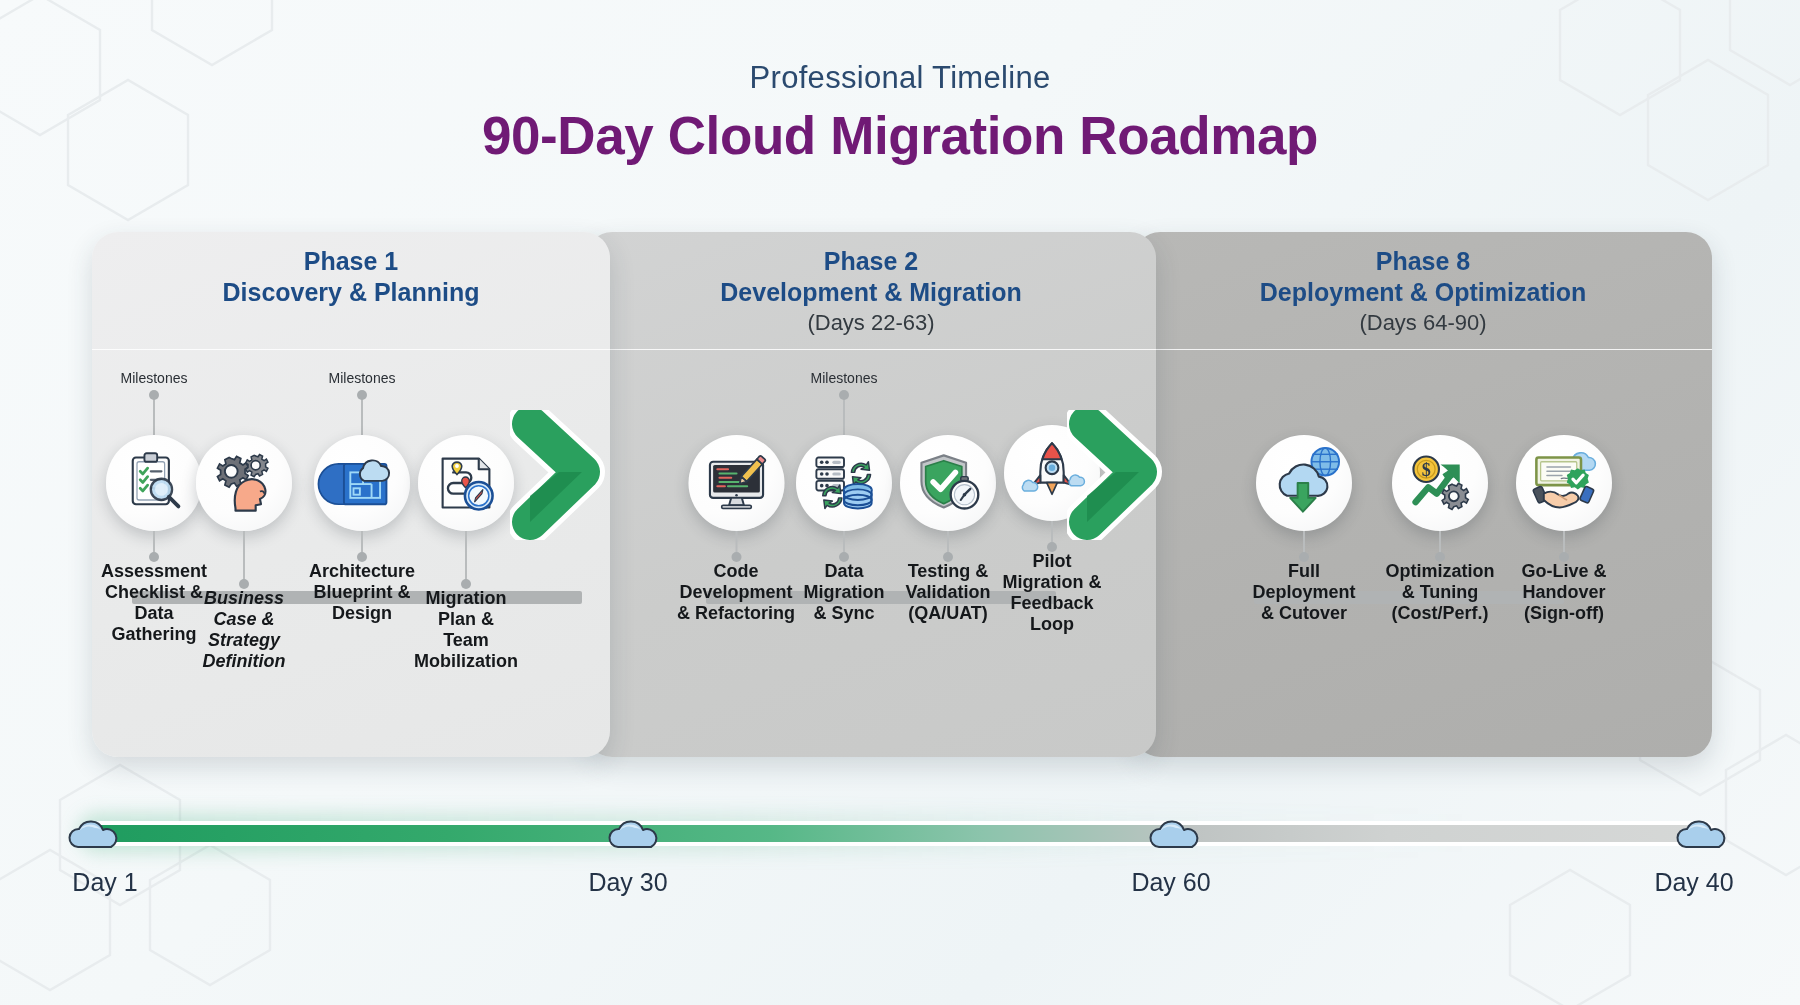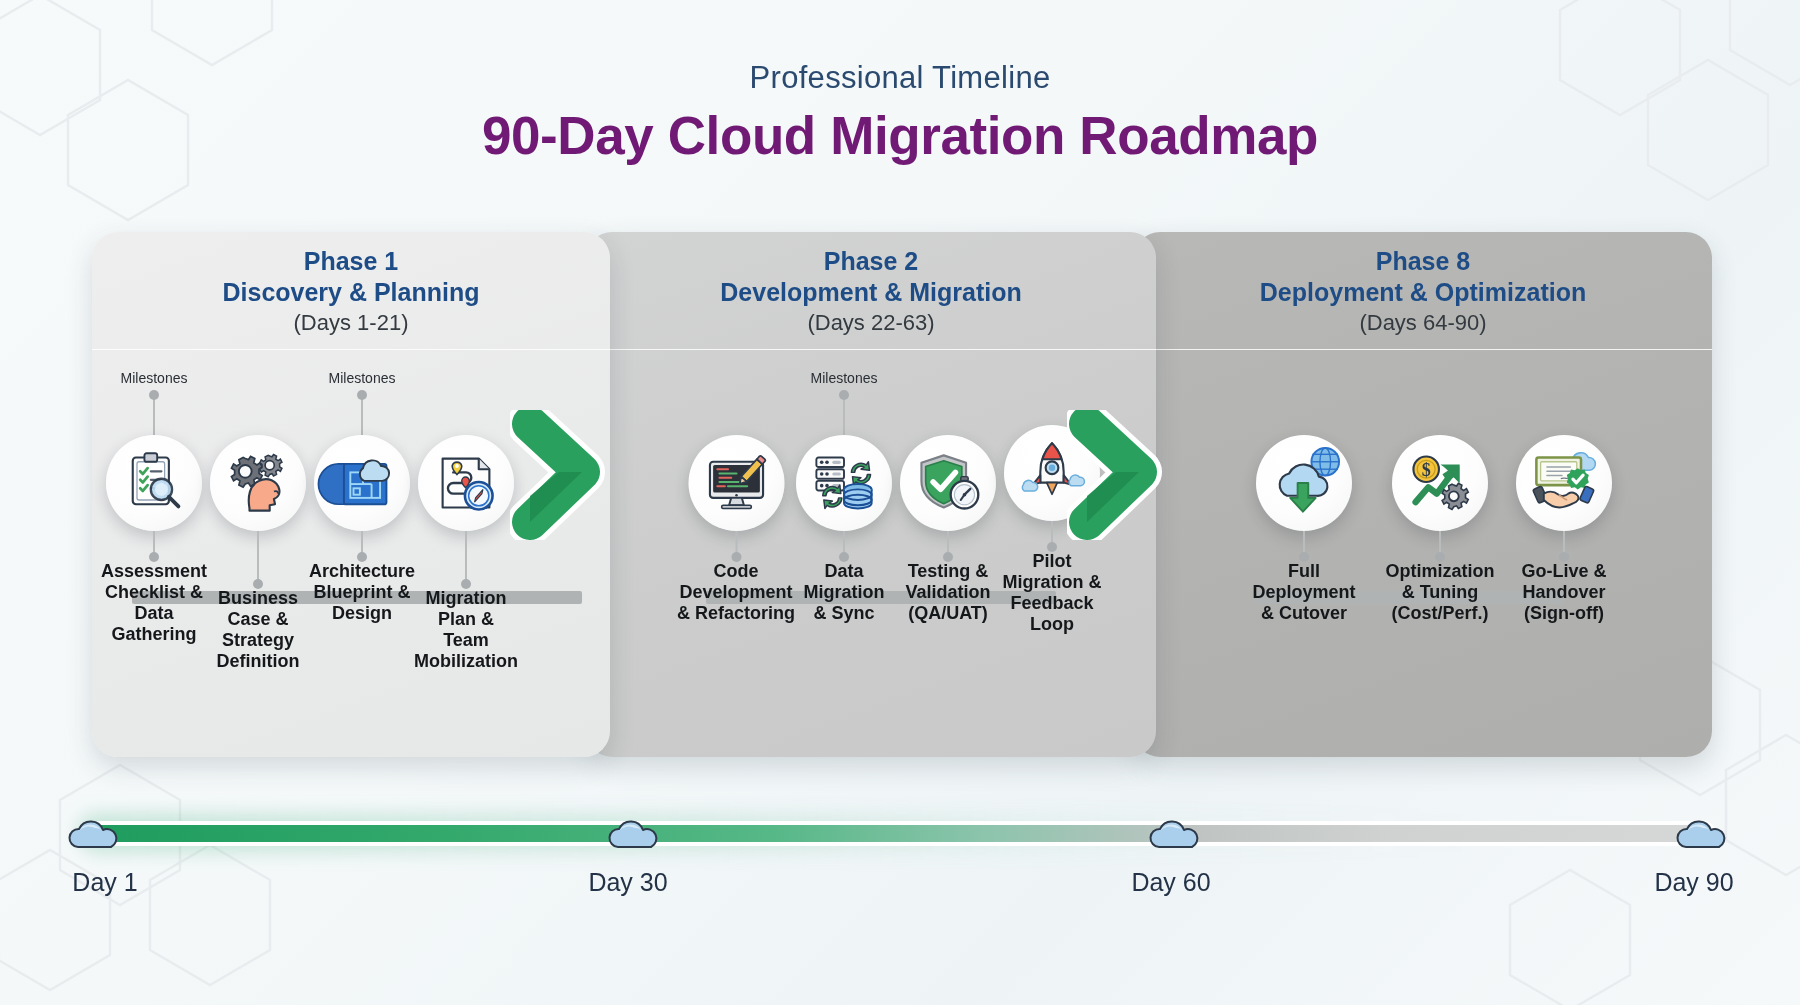--- a/index.html
+++ b/index.html
@@ -131,21 +131,20 @@
     <div class="eyebrow">Professional Timeline</div>
     <div class="maintitle">90-Day Cloud Migration Roadmap</div>
   </div>
 
   <div class="board">
 
     <div class="phase p1">
       <div class="phase-head">
         <div class="ph-num">Phase 1</div>
         <div class="ph-name">Discovery &amp; Planning</div>
-        <div class="ph-days">(Days 1-21)</div>
       </div>
       <div class="phase-body">
         <div class="rail" style="left:40px; top:241px; width:450px;"></div>
 
         <div class="mslabel" style="left:62px; top:20px;">Milestones</div>
         <div class="msline" style="left:62px; top:45px; height:40px;"></div>
         <div class="msdot" style="left:62px; top:45px;"></div>
 
         <div class="mslabel" style="left:270px; top:20px;">Milestones</div>
         <div class="msline" style="left:270px; top:45px; height:40px;"></div>
@@ -173,21 +172,21 @@
             </svg>
           </div>
           <div class="nstem" style="top:96px; height:26px;"></div>
           <div class="nstemdot" style="top:122px;"></div>
           <div class="nlabel" style="margin-top:30px; width:140px;">Assessment
 Checklist &amp;
 Data
 Gathering</div>
         </div>
 
-        <div class="node" style="left:166px; top:85px;">
+        <div class="node" style="left:152px; top:85px;font-style:italic;">
           <div class="bubble">
             <svg viewBox="0 0 64 64">
               <g transform="translate(20,22)">
                 <path d="M0,-13 L3,-12 L5,-15 L9,-13 L8,-9 L11,-7 L14,-9 L16,-5 L13,-3 L13,1 L16,3 L14,7 L11,5 L8,7 L9,11 L5,13 L3,10 L0,11 L-2,14 L-6,12 L-5,8 L-8,6 L-11,8 L-13,4 L-10,2 L-10,-2 L-13,-4 L-11,-8 L-8,-6 L-5,-8 L-6,-12 L-2,-14 Z" fill="#6d7077" stroke="#2d3a4a" stroke-width="1.6"></path>
                 <circle cx="0" cy="-1" r="6" fill="#fbfbfb" stroke="#2d3a4a" stroke-width="1.8"></circle>
               </g>
               <g transform="translate(43,16) scale(.72)">
                 <path d="M0,-13 L3,-12 L5,-15 L9,-13 L8,-9 L11,-7 L14,-9 L16,-5 L13,-3 L13,1 L16,3 L14,7 L11,5 L8,7 L9,11 L5,13 L3,10 L0,11 L-2,14 L-6,12 L-5,8 L-8,6 L-11,8 L-13,4 L-10,2 L-10,-2 L-13,-4 L-11,-8 L-8,-6 L-5,-8 L-6,-12 L-2,-14 Z" fill="#83868c" stroke="#2d3a4a" stroke-width="2"></path>
                 <circle cx="0" cy="-1" r="6" fill="#fbfbfb" stroke="#2d3a4a" stroke-width="2.2"></circle>
               </g>
@@ -498,16 +497,16 @@
       <path d="M11,16 a13,13 0 0 1 22,-1 a8,8 0 0 0 -6,-2 a13,13 0 0 0 -16,3 Z" fill="#d7eaf8"></path>
     </svg>
     <svg class="cloudmark" style="left:1703px; top:28px;" width="54" height="38" viewBox="0 0 54 38">
       <path d="M10,32 a9,9 0 0 1 1,-18 a13,13 0 0 1 24,1 a8,8 0 0 1 8,17 Z" fill="#a9cfec" stroke="#2d3a4a" stroke-width="2" stroke-linejoin="round"></path>
       <path d="M11,16 a13,13 0 0 1 22,-1 a8,8 0 0 0 -6,-2 a13,13 0 0 0 -16,3 Z" fill="#d7eaf8"></path>
     </svg>
 
     <div class="daylabel" style="left:105px;">Day 1</div>
     <div class="daylabel" style="left:628px;">Day 30</div>
     <div class="daylabel" style="left:1171px;">Day 60</div>
-    <div class="daylabel" style="left:1694px;">Day 90</div>
+    <div class="daylabel" style="left:1694px;">Day 40</div>
   </div>
 
 </div>
 
 </body></html>

